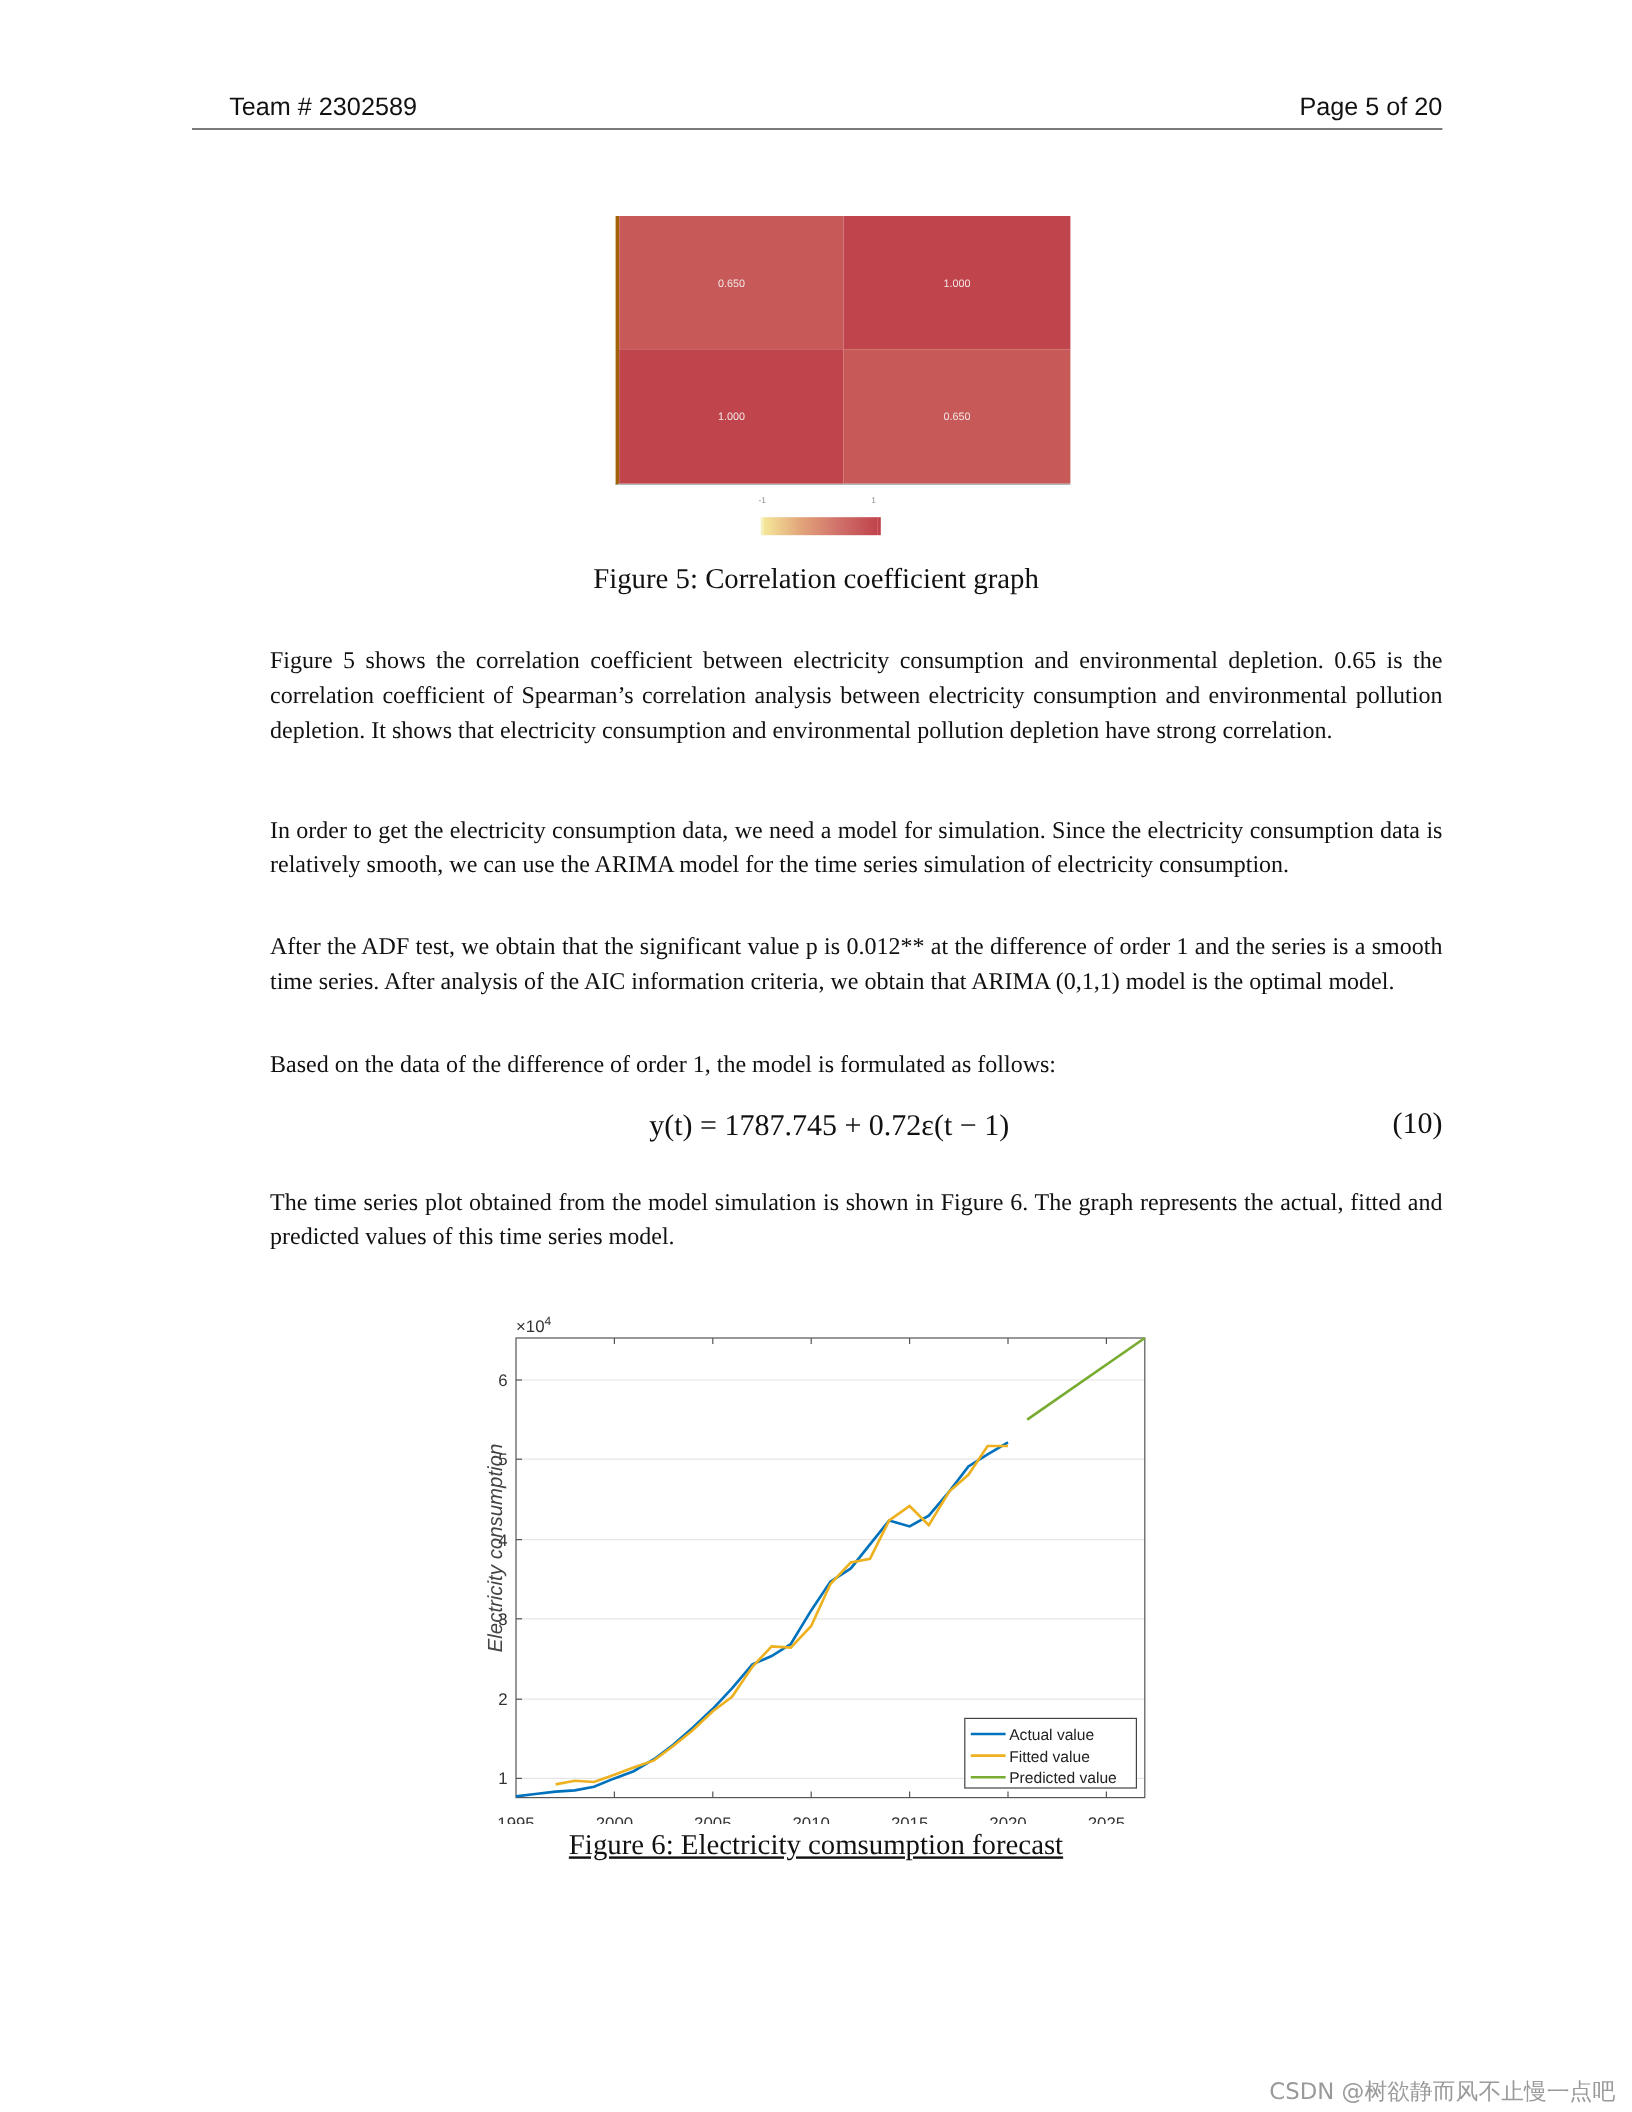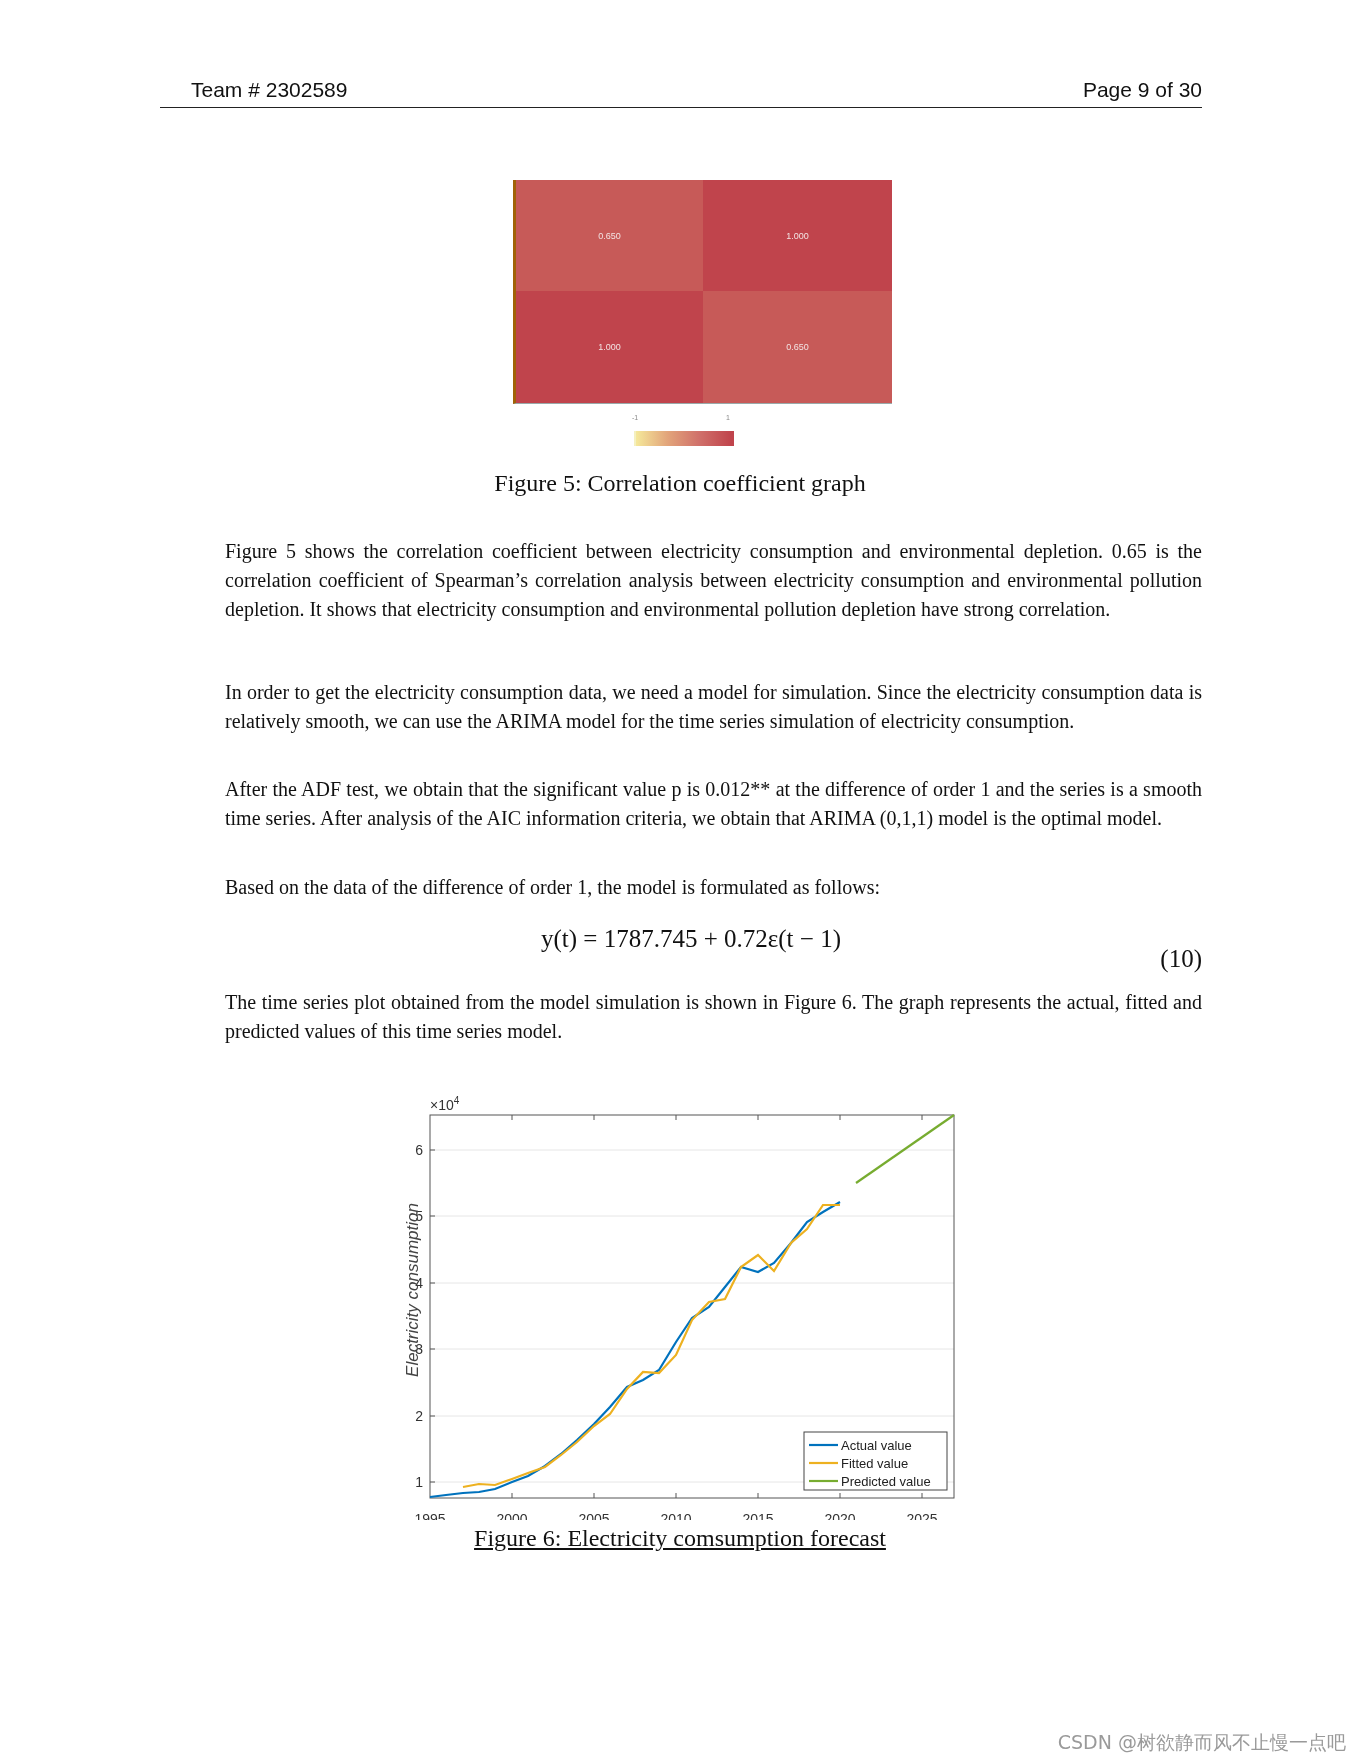--- a/index.html
+++ b/index.html
@@ -3,30 +3,30 @@
 <meta charset="utf-8">
 <style>
   html, body { margin: 0; padding: 0; background: #ffffff; }
   body { width: 1360px; height: 1760px; position: relative; overflow: hidden; font-family: "Liberation Serif", serif; color: #111; }
   .abs { position: absolute; }
   .hdr { font-family: "Liberation Sans", sans-serif; font-size: 21px; top: 78px; }
   .rule { left: 160px; width: 1042px; top: 107px; height: 0; border-top: 1.5px solid #222; }
   .caption { font-size: 24px; width: 100%; text-align: center; left: 0; }
   .para { left: 225px; width: 977px; font-size: 20px; line-height: 29px; text-align: justify; text-align-last: left; }
   .eq { font-size: 25px; top: 925px; }
-  .eqnum { font-size: 25px; top: 945px; right: 158px; text-align: right; }
+  .eqnum { font-size: 25px; top: 923px; right: 158px; text-align: right; }
   .heat-cell { position: absolute; display: flex; align-items: center; justify-content: center; color: #f3e3e3; font-family: "Liberation Sans", sans-serif; font-size: 9px; }
   .watermark { font-family: "DejaVu Sans", sans-serif; font-size: 19px; color: #9a9a9a; right: 14px; top: 1730px; }
   svg text { font-family: "Liberation Sans", sans-serif; }
 </style>
 </head>
 <body>
 
 <div class="abs hdr" style="left:164px;margin-left:27px;">Team # 2302589</div>
-<div class="abs hdr" style="right:158px;">Page 9 of 30</div>
+<div class="abs hdr" style="right:158px;">Page 5 of 20</div>
 <div class="abs rule"></div>
 
 <div class="abs" style="left:513px; top:180px; width:376px; height:223px; border-left:3px solid #a16207; border-bottom:1px solid #9aa;">
   <div class="heat-cell" style="left:0; top:0; width:187px; height:111px; background:#c75a58;">
       <span>0.650</span>
     </div>
   <div class="heat-cell" style="left:187px; top:0; width:189px; height:111px; background:#c0444c;">
       <span>1.000</span>
     </div>
   <div class="heat-cell" style="left:0; top:111px; width:187px; height:112px; background:#c0444c;">

